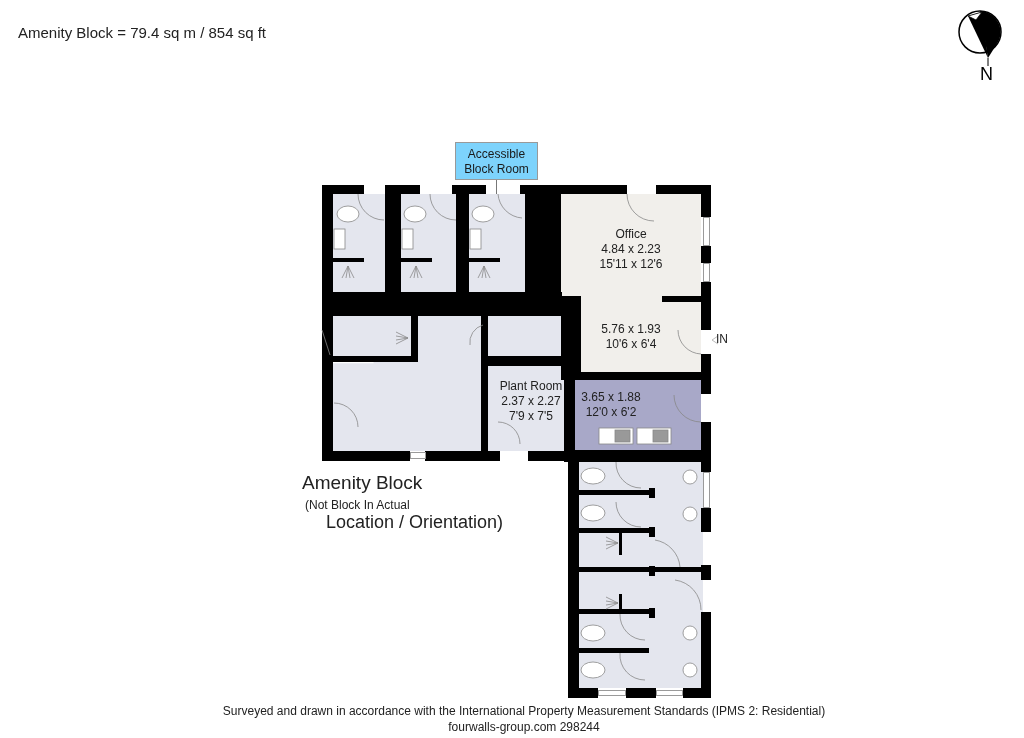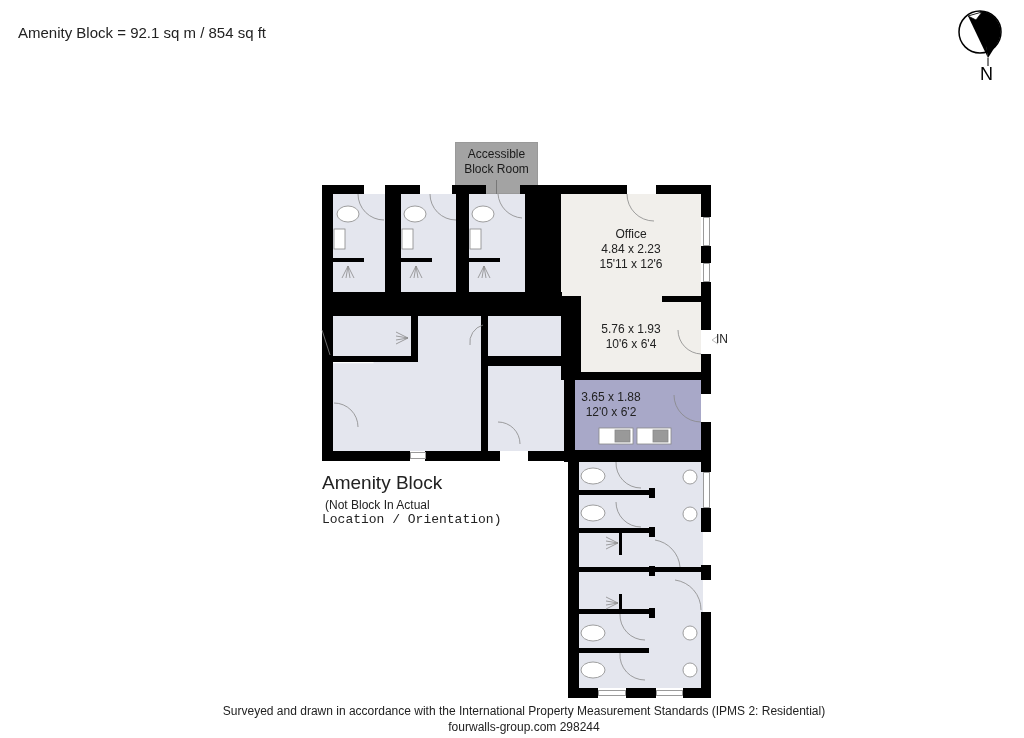--- a/index.html
+++ b/index.html
@@ -10,34 +10,34 @@
   .blue{background:#e4e6ee;}
   .cream{background:#f1efeb;}
   .purple{background:#a8a8c8;}
   .lbl{position:absolute;text-align:center;font-size:12px;line-height:15px;color:#222;white-space:nowrap;}
   .win{position:absolute;background:#fff;border:1px solid #9a9a9a;box-sizing:border-box;}
   svg{position:absolute;overflow:visible;}
 </style>
 </head>
 <body>
 
-<div class="abs" style="left:18px;top:24px;font-size:15px;color:#222;">Amenity Block = 92.1 sq m / 854 sq ft</div>
+<div class="abs" style="left:18px;top:24px;font-size:15px;color:#222;">Amenity Block = 79.4 sq m / 854 sq ft</div>
 
 <div class="abs" style="left:952px;top:6px;width:60px;height:82px;">
   <svg width="60" height="70" viewBox="0 0 60 70" style="left:0;top:0;">
     <circle cx="28" cy="26" r="21" fill="#fff" stroke="#000" stroke-width="1.5"></circle>
     <path d="M28 5 A21 21 0 0 1 46 36 L36 52 Z" fill="#000"></path>
     <polygon points="16,10 30,6 36,52" fill="#000"></polygon>
     <polygon points="16,10 30,6 24,14" fill="#fff" stroke="#000" stroke-width="0.8"></polygon>
     <line x1="36" y1="52" x2="36" y2="60" stroke="#000" stroke-width="1"></line>
   </svg>
   <div class="abs" style="left:28px;top:58px;font-size:18px;color:#000;">N</div>
 </div>
 
-<div class="abs" style="left:455px;top:142px;width:83px;height:52px;border:1px solid #999;background:#a3a3a3;text-align:center;font-size:12px;line-height:15px;padding-top:4px;box-sizing:border-box;">
+<div class="abs" style="left:455px;top:142px;width:83px;height:38px;border:1px solid #999;background:#7dd3fc;text-align:center;font-size:12px;line-height:15px;padding-top:4px;box-sizing:border-box;">
   <div>Accessible</div>
   <div>Block Room</div>
 </div>
 <div class="abs" style="left:496px;top:180px;width:1px;height:50px;background:#777;"></div>
 <svg style="left:492px;top:226px;" width="10" height="8">
     <polygon points="0,0 9,0 4.5,7" fill="#fff" stroke="#666" stroke-width="0.8"></polygon>
   </svg>
 
 <div class="abs" style="left:0;top:0;width:1024px;height:736px;">
 
@@ -185,25 +185,30 @@
     <div>15'11 x 12'6</div>
   </div>
   <div class="lbl" style="left:581px;top:322px;width:100px;">
     <div>5.76 x 1.93</div>
     <div>10'6 x 6'4</div>
   </div>
   <div class="lbl" style="left:561px;top:390px;width:100px;">
     <div>3.65 x 1.88</div>
     <div>12'0 x 6'2</div>
   </div>
+  <div class="lbl" style="left:488px;top:379px;width:86px;">
+    <div>Plant Room</div>
+    <div>2.37 x 2.27</div>
+    <div>7'9 x 7'5</div>
+  </div>
   <div class="abs" style="left:716px;top:332px;font-size:12px;color:#222;">IN</div>
 </div>
 
-<div class="abs" style="left:322px;top:472px;">
+<div class="abs" style="left:302px;top:472px;">
   <div style="font-size:19px;color:#222;">Amenity Block</div>
   <div style="font-size:12px;color:#222;margin-top:4px;margin-left:3px;">(Not Block In Actual</div>
-  <div style="font-size:13px;color:#222;margin-left:0;font-family:Liberation Mono, monospace;">Location / Orientation)</div>
+  <div style="font-size:18px;color:#222;margin-left:24px;">Location / Orientation)</div>
 </div>
 
 <div class="abs" style="left:0;top:703px;width:1048px;text-align:center;font-size:12px;line-height:16px;color:#222;">
   <div>Surveyed and drawn in accordance with the International Property Measurement Standards (IPMS 2: Residential)</div>
   <div>fourwalls-group.com 298244</div>
 </div>
 
 </body></html>

